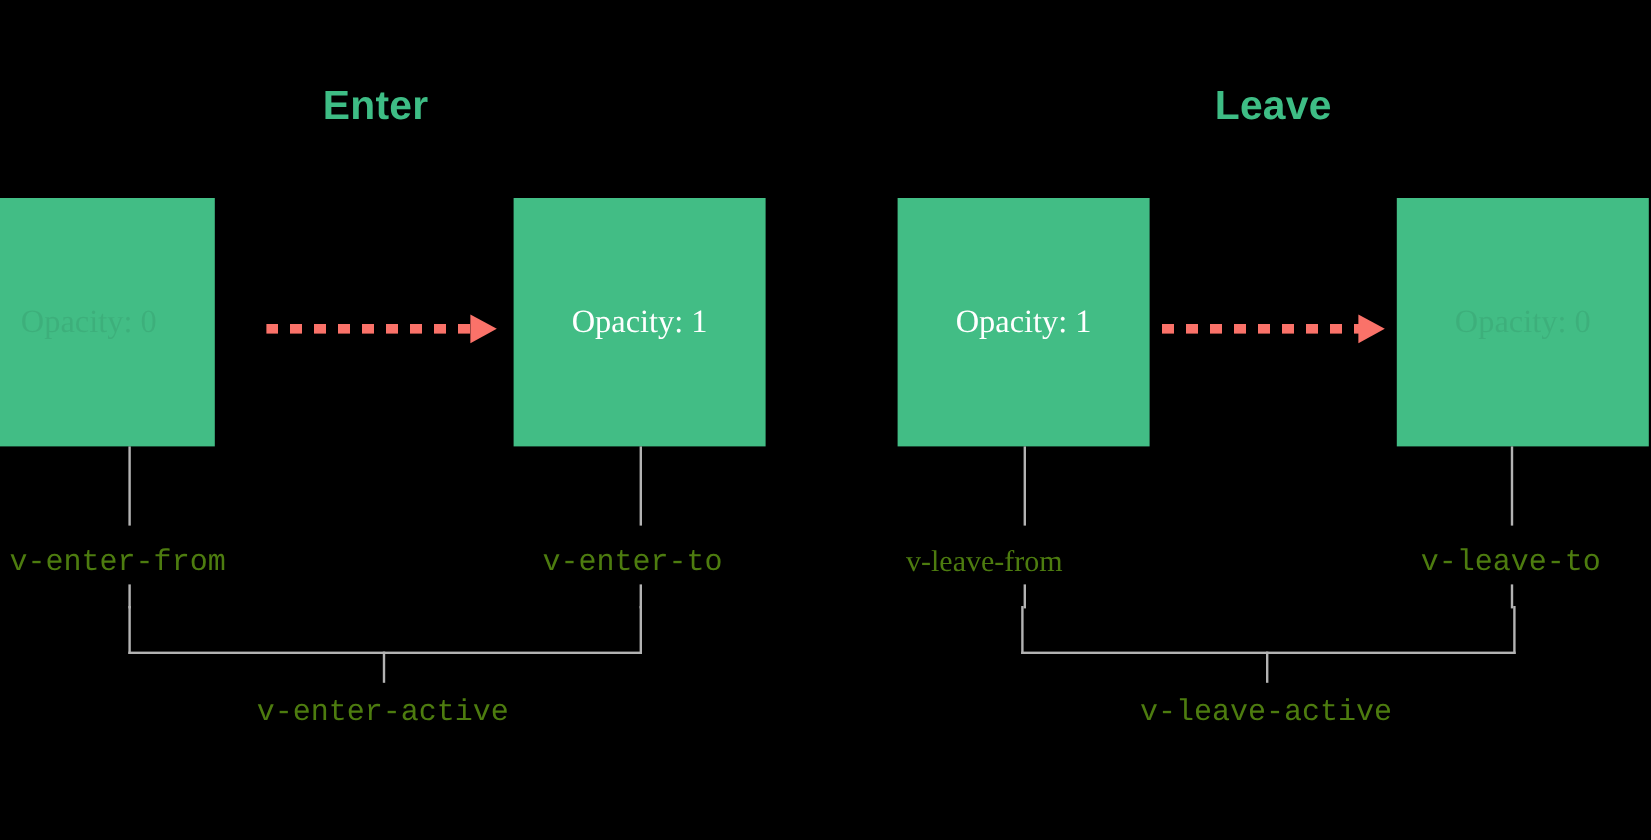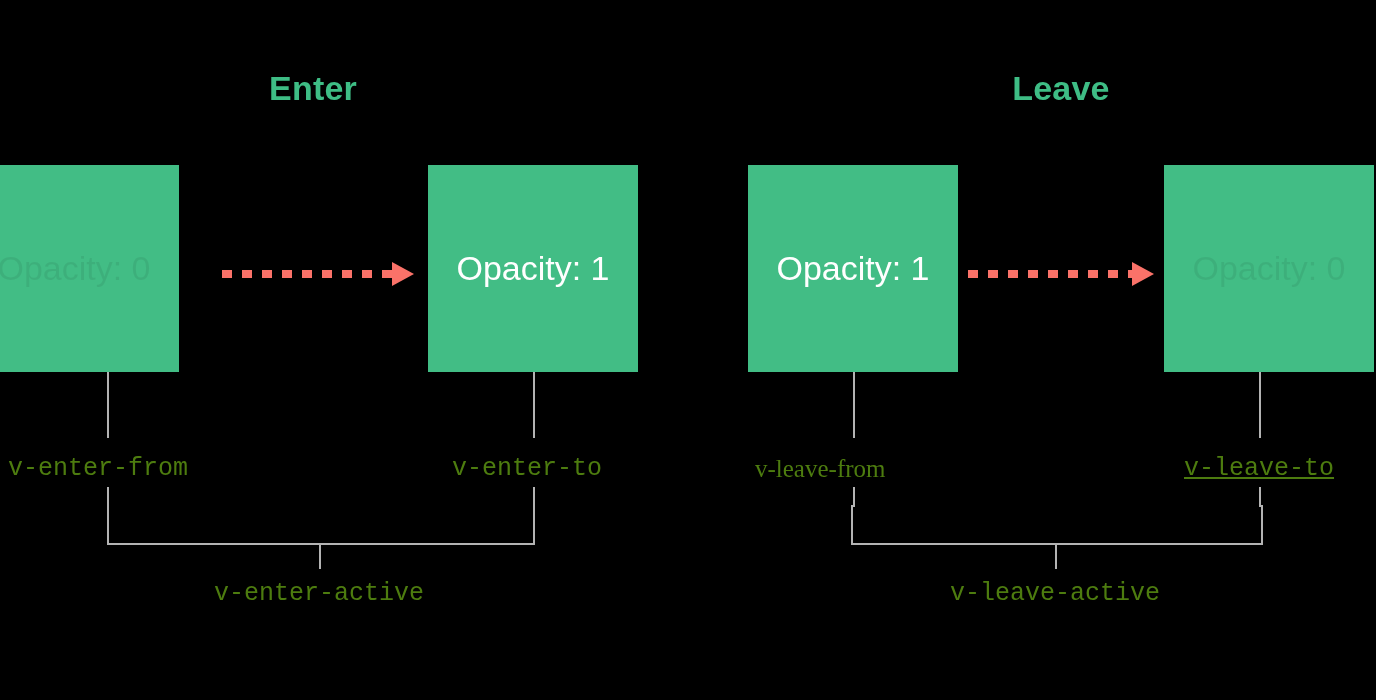--- a/index.html
+++ b/index.html
@@ -41,22 +41,22 @@
     position: absolute;
     top: 165px;
     width: 210px;
     height: 207px;
     background: #42bd85;
     display: flex;
     align-items: center;
     justify-content: center;
   }
   .state-box .box-label {
-    font-family: Liberation Sans, sans-serif;
-    font-size: 34px;
+    font-family: Liberation Serif, serif;
+    font-size: 27px;
     line-height: 27px;
     color: #ffffff;
     white-space: nowrap;
   }
   .state-box.faded .box-label {
     color: rgba(0, 0, 0, 0.07);
   }
   #box-enter-from { left: -31px; }
   #box-enter-to   { left: 428px; }
   #box-leave-from { left: 748px; }
@@ -124,21 +124,21 @@
     line-height: 25px;
     color: #4d7c0f;
     white-space: nowrap;
     font-weight: 500;
   }
   .class-label.centered { text-align: center; }
 
   #label-enter-from { left: 8px;   top: 456px; }
   #label-enter-to   { left: 452px; top: 456px; }
   #label-leave-from { left: 755px; top: 456px; font-family: Liberation Serif, serif; }
-  #label-leave-to   { left: 1184px; top: 456px; text-decoration: underline; }
+  #label-leave-to   { left: 1184px; top: 456px; }
 
   #label-enter-active { left: 169px; top: 581px; width: 300px; }
   #label-leave-active { left: 905px; top: 581px; width: 300px; }
 
   
   .bracket {
     position: absolute;
     top: 505px;
     height: 40px;
     border-left: 2px solid #b3b3b3;

